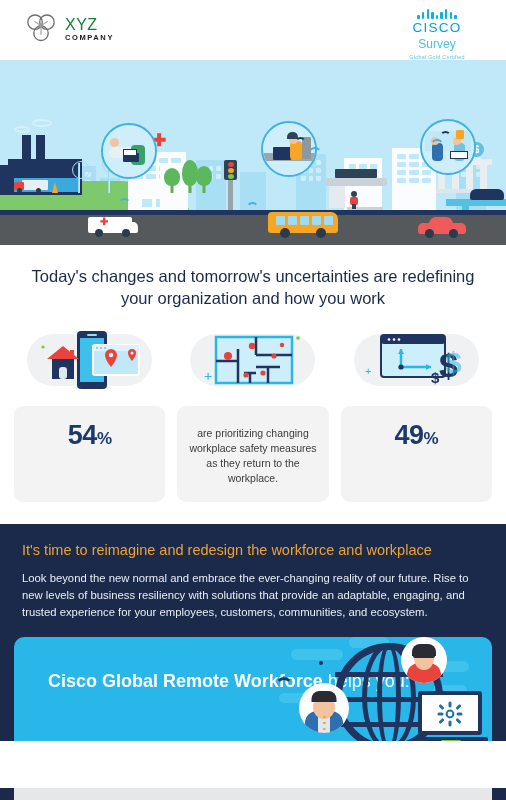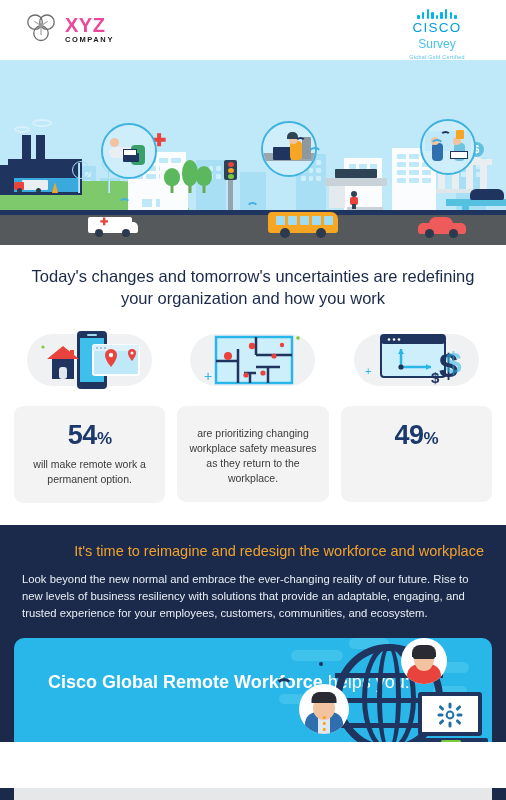--- a/index.html
+++ b/index.html
@@ -10,21 +10,21 @@
     overflow:hidden;
     position:relative;
   }
   .page { width:506px; height:800px; position:relative; overflow:hidden; background:#fff; }
 
   
   .header { height:60px; background:#fff; position:relative; }
   .logo-block { position:absolute; left:24px; top:12px; display:flex; align-items:center; gap:7px; }
   .logo-mark { width:34px; height:34px; }
   .logo-text { line-height:1; }
-  .logo-xyz { font-size:20px; font-weight:bold; letter-spacing:0.5px; color:#ec4899; display:block; }
+  .logo-xyz { font-size:16px; font-weight:normal; letter-spacing:0.5px; color:#15803d; display:block; }
   .logo-company { font-size:7.5px; font-weight:bold; letter-spacing:1.6px; color:#1a1a1a; display:block; margin-top:1px; }
 
   .cisco-block { position:absolute; right:24px; top:8px; text-align:center; width:90px; }
   .cisco-bars { display:flex; justify-content:center; align-items:flex-end; gap:2.2px; height:11px; margin-bottom:2px; }
   .cisco-bars i { display:block; width:2.4px; background:#00b7e4; border-radius:1px; }
   .cisco-name { font-size:13.5px; letter-spacing:1.2px; color:#049fd9; font-weight:normal; line-height:1.1; }
   .cisco-partner { font-size:12px; color:#49c0e8; line-height:1.2; margin-top:1px; }
   .cisco-cert { font-size:5.4px; color:#5bc6ea; letter-spacing:0.25px; margin-top:3px; }
 
   
@@ -124,21 +124,21 @@
   .icon-wrap { height:68px; position:relative; display:flex; align-items:center; justify-content:center; }
   .icon-blob { position:absolute; width:125px; height:52px; background:#f0f1f2; border-radius:26px; }
   .icon-svg { position:relative; z-index:2; }
   .stat-box { background:#f3f3f4; border-radius:9px; padding:14px 9px 16px; text-align:center; margin-top:12px; min-height:96px; }
   .stat-num { font-size:27px; font-weight:bold; color:#1b3a6b; letter-spacing:-0.5px; }
   .stat-num .pct { font-size:17px; font-weight:bold; }
   .stat-desc { font-size:10.5px; color:#3b3b3b; line-height:1.45; margin-top:6px; }
 
   
   .navy { background:#1b2a4a; padding:18px 22px 16px; margin-top:22px; }
-  .navy-title { color:#f0a22e; font-size:14.5px; text-align:right; font-weight:normal; }
+  .navy-title { color:#f0a22e; font-size:14.5px; text-align:left; font-weight:normal; }
   .navy-body { color:#e8eef5; font-size:11.3px; line-height:1.5; margin-top:12px; text-align:left; }
 
   
   .cyan-wrap { background:#1b2a4a; padding:0 14px 0; }
   .cyan { background:#29b6e8; border-radius:10px 10px 0 0; height:104px; position:relative; overflow:hidden; }
   .cyan-title { position:absolute; left:34px; top:32px; font-size:18px; color:#fff; line-height:1.35; }
   .cyan-title b { font-weight:bold; }
   .cyan-art { position:absolute; right:4px; top:-6px; width:215px; height:120px; }
   .blob { position:absolute; background:#3fc2ec; border-radius:10px; }
   .globe { position:absolute; left:62px; top:12px; width:108px; height:108px; border:7px solid #1f3560; border-radius:50%; }
@@ -468,21 +468,20 @@
           <circle cx="101" cy="24" r="1.5" fill="#fff"></circle>
           <path d="M16 30 L32 17 L48 30 z" fill="#e8433c"></path>
           <rect x="21" y="30" width="22" height="20" fill="#1f3560"></rect>
           <rect x="28" y="38" width="8" height="12" rx="3" fill="#dfe8ee"></rect>
           <rect x="39" y="21" width="4" height="7" fill="#e8433c"></rect>
           <circle cx="12" cy="18" r="1.6" fill="#7ac943"></circle>
         </svg>
       </div>
       <div class="stat-box">
         <div class="stat-num"><span>54</span><span class="pct">%</span></div>
-        <div class="stat-desc">will make remote work a permanent option.</div>
       </div>
     </div>
 
     <div class="card">
       <div class="icon-wrap">
         <div class="icon-blob"></div>
         <svg class="icon-svg" width="118" height="62" viewBox="0 0 118 62">
           <rect x="22" y="8" width="76" height="46" fill="#cdeefb" stroke="#29b6e8" stroke-width="2.5"></rect>
           <path d="M22 32 H44 M44 20 V54 M62 8 V26 M62 26 H98 M62 38 H86 M74 38 V54 M50 44 H62 M56 44 V54" stroke="#1f3560" stroke-width="2.5" fill="none"></path>
           <circle cx="58" cy="17" r="3.2" fill="#e8433c"></circle>

